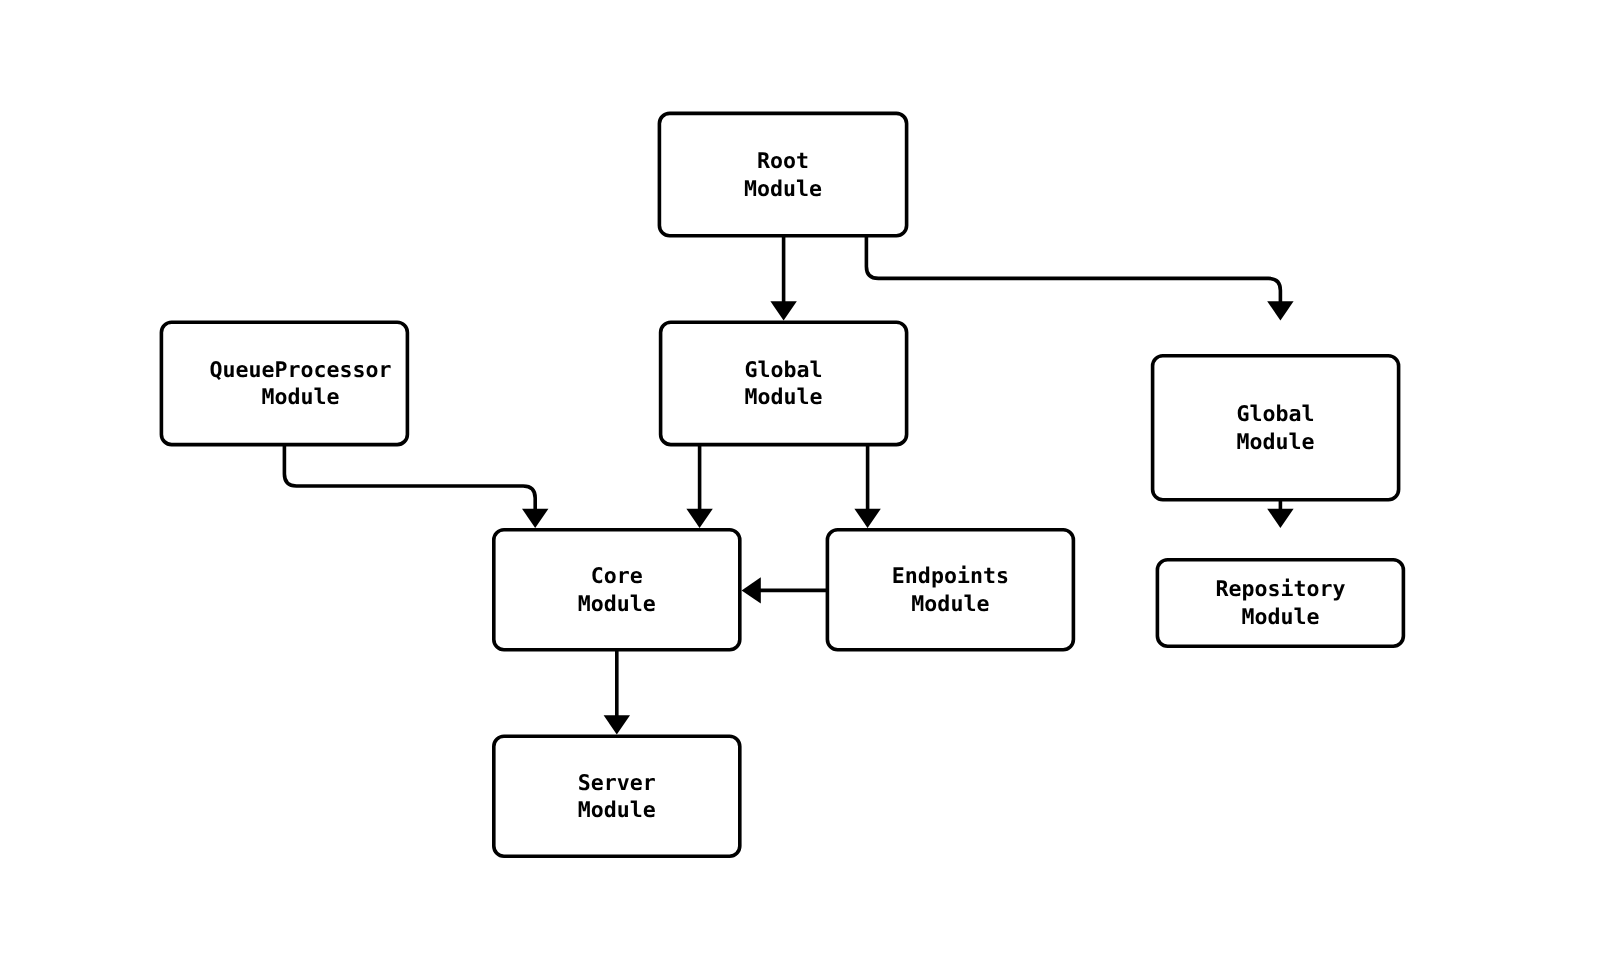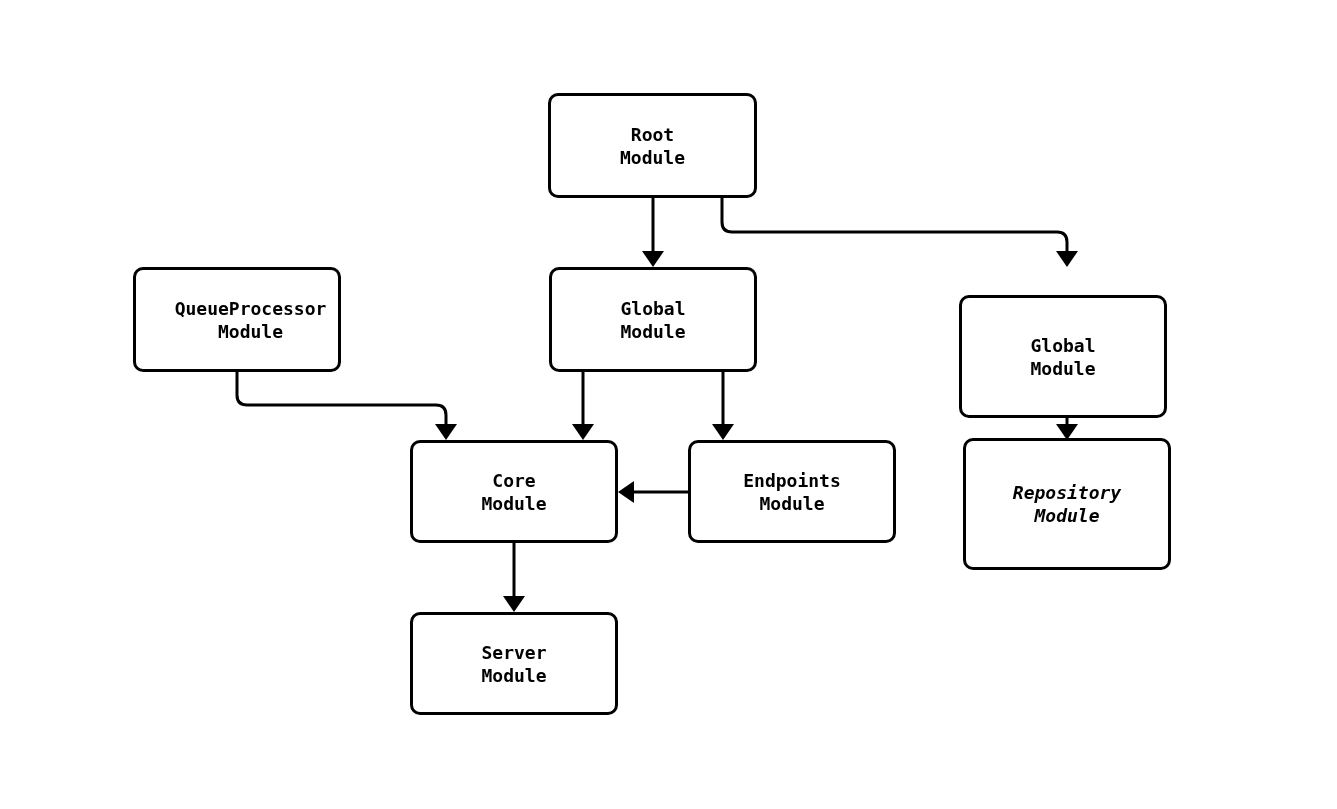--- a/index.html
+++ b/index.html
@@ -118,21 +118,21 @@
     </div>
   </div>
 
   <div class="node" style="left:688px; top:440px; width:208px; height:103px;align-items:center;">
     <div class="node-label">
       <span>Endpoints</span><br>
       <span>Module</span>
     </div>
   </div>
 
-  <div class="node" style="left:963px; top:438px; width:208px; height:132px;font-style:italic;">
+  <div class="node" style="left:963px; top:465px; width:208px; height:75px;">
     <div class="node-label">
       <span>Repository</span><br>
       <span>Module</span>
     </div>
   </div>
 
   <div class="node" style="left:410px; top:612px; width:208px; height:103px;">
     <div class="node-label">
       <span>Server</span><br>
       <span>Module</span>

